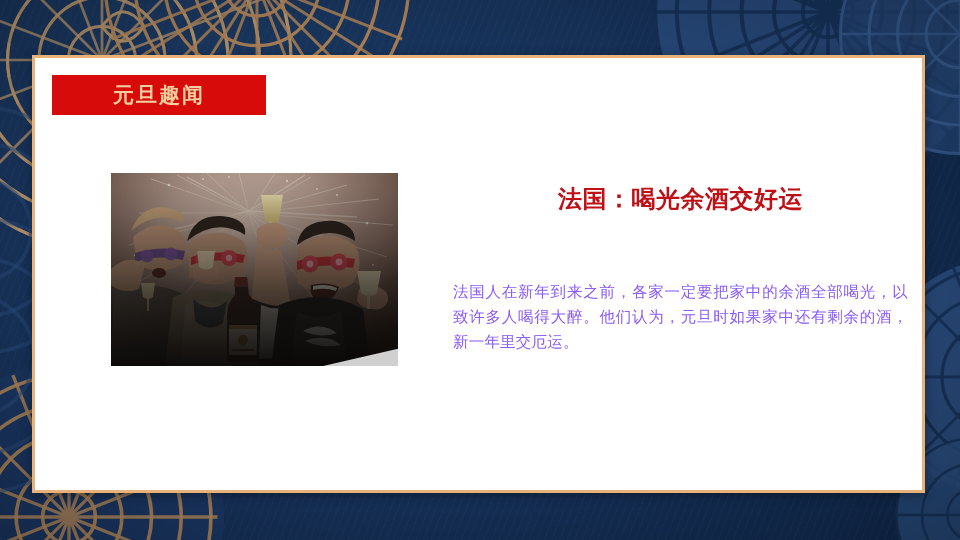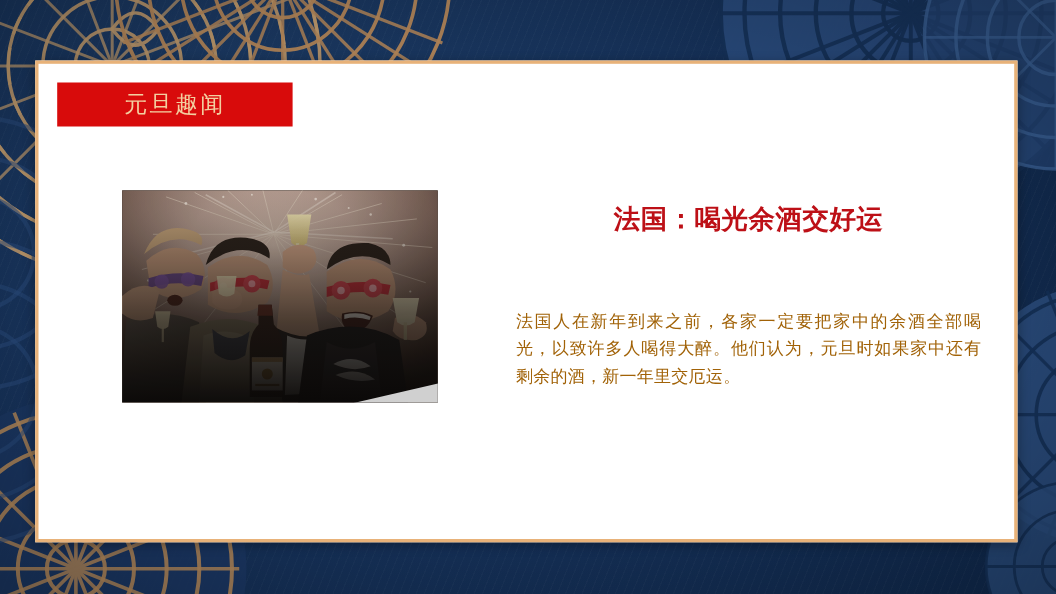--- a/index.html
+++ b/index.html
@@ -83,21 +83,21 @@
     width: 214px;
     height: 40px;
     background: #d80b0b;
     display: flex;
     align-items: center;
     justify-content: center;
   }
   .title-banner-text {
     color: #f3cfa0;
     font-size: 21px;
-    font-weight: normal;
+    font-weight: bold;
     letter-spacing: 2px;
     line-height: 1;
     white-space: nowrap;
   }
 
   
   .photo {
     position: absolute;
     left: 76px;
     top: 115px;
@@ -119,23 +119,23 @@
     color: #bd1017;
     font-size: 24px;
     font-weight: bold;
     letter-spacing: 0.5px;
     line-height: 1.25;
     margin: 0;
     white-space: nowrap;
     text-align: center;
   }
   .body-text {
-    margin: 16px;
+    margin: 0;
     margin-top: 66px;
-    color: #a16207;
+    color: #8b5cf6;
     font-size: 15.5px;
     line-height: 1.62;
     text-align: justify;
     letter-spacing: 0.2px;
   }
 
   
   .watermark {
     position: absolute;
     right: -18px;

